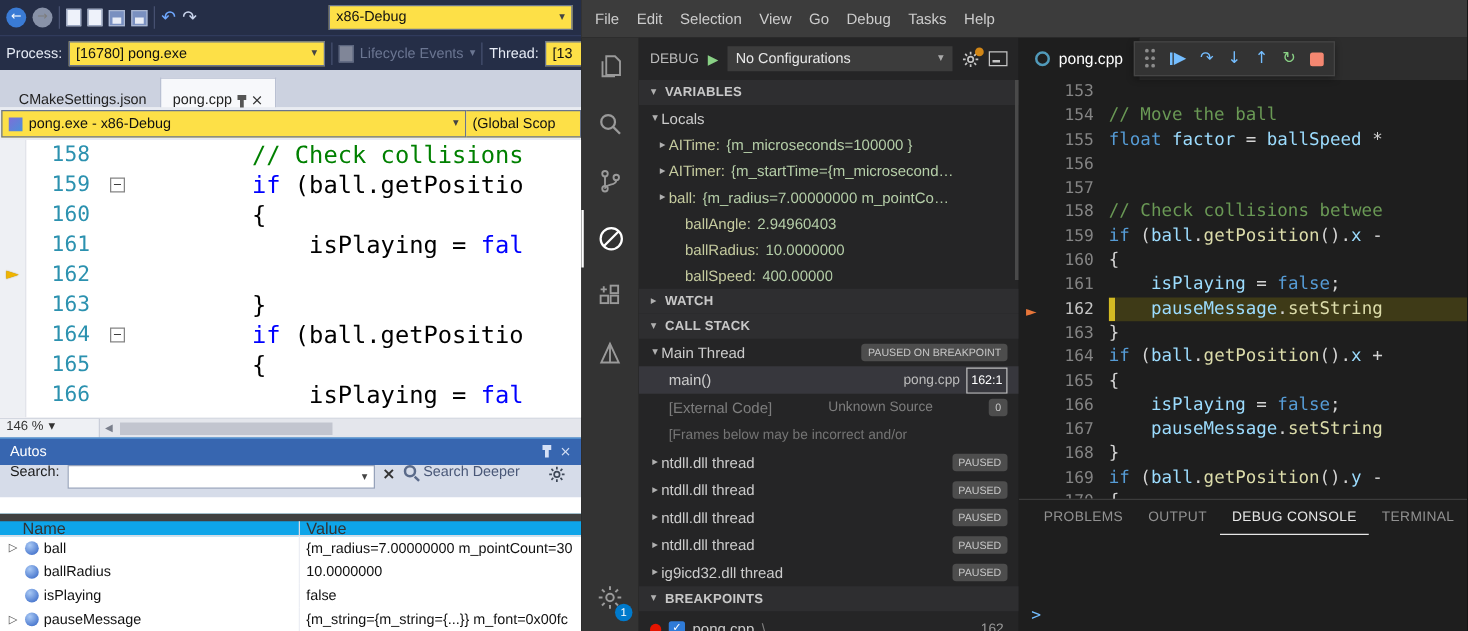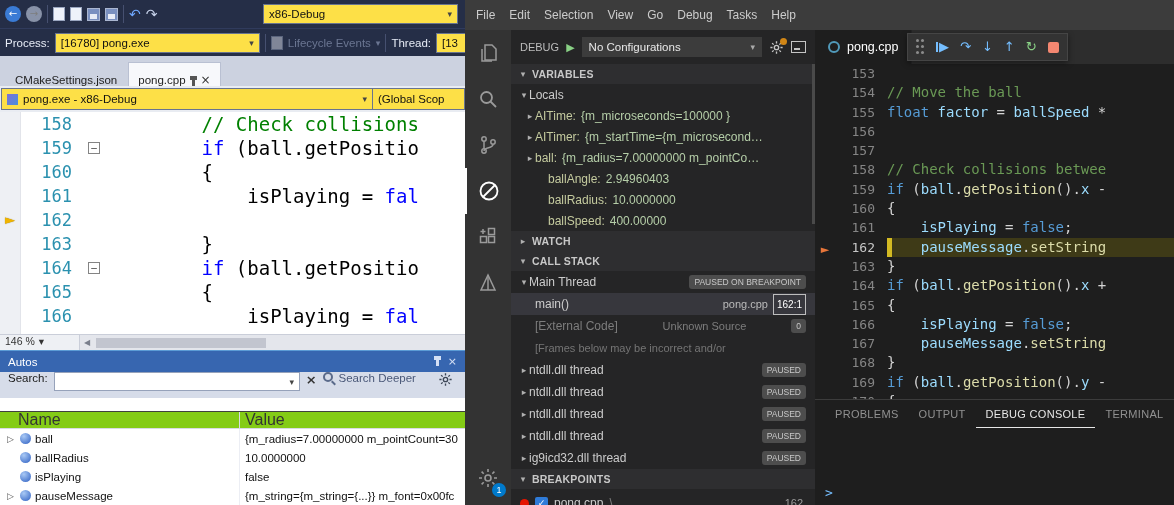--- a/index.html
+++ b/index.html
@@ -64,21 +64,21 @@
 .s-label{font-size:11.5px;color:#1a1a1a;flex:none}
 .searchbox{width:246px;height:19px;background:#fff;border:1px solid #96a2ba;display:flex;align-items:center;flex:none}
 .searchbox input{flex:1;border:none;outline:none;height:100%;font-size:11px;padding:0 4px;background:transparent;font-family:"Liberation Sans",sans-serif}
 .searchbox .dd{width:14px;text-align:center;color:#444;font-size:9px}
 .xbtn{color:#333;font-size:13px;font-weight:bold;flex:none}
 .mag{width:10px;height:10px;border:2px solid #5a6a8a;border-radius:50%;position:relative;flex:none}
 .mag:after{content:"";position:absolute;width:5px;height:2px;background:#5a6a8a;transform:rotate(45deg);left:6px;top:8px}
 .sdeep{font-size:11.5px;color:#4a5878;flex:none}
 .gearw{margin-left:auto;margin-right:4px;display:flex}
 .autos-gap{height:13px;background:#fff;flex:none}
-.autos-hdr{height:18px;background:#84cc16;border-top:1px solid #404040;border-bottom:1px solid #d8dbe4;display:flex;font-size:16px;color:#333;flex:none}
+.autos-hdr{height:18px;background:#0ea5e9;border-top:6px solid #404040;border-bottom:1px solid #d8dbe4;display:flex;font-size:13px;color:#333;flex:none}
 .col-n{width:240px;padding-left:18px;border-right:1px solid #d8dbe4;display:flex;align-items:center}
 .col-v{padding-left:5px;display:flex;align-items:center}
 .arow{height:19px;display:flex;font-size:11.5px;color:#111;align-items:center;flex:none}
 .acell{width:240px;display:flex;align-items:center;gap:4px;padding-left:5px;border-right:1px solid #eceef4;height:100%;flex:none;overflow:hidden}
 .aexp{width:11px;text-align:center;color:#555;font-size:9px;flex:none}
 .sphere{width:11px;height:11px;border-radius:50%;background:radial-gradient(circle at 35% 30%,#a9c9f5,#2d5fc2);flex:none}
 .aval{padding-left:5px;white-space:nowrap;overflow:hidden;flex:1}
 
 
 .vsc{width:709px;height:505px;flex:none;display:flex;flex-direction:column;background:#1e1e1e;overflow:hidden}

